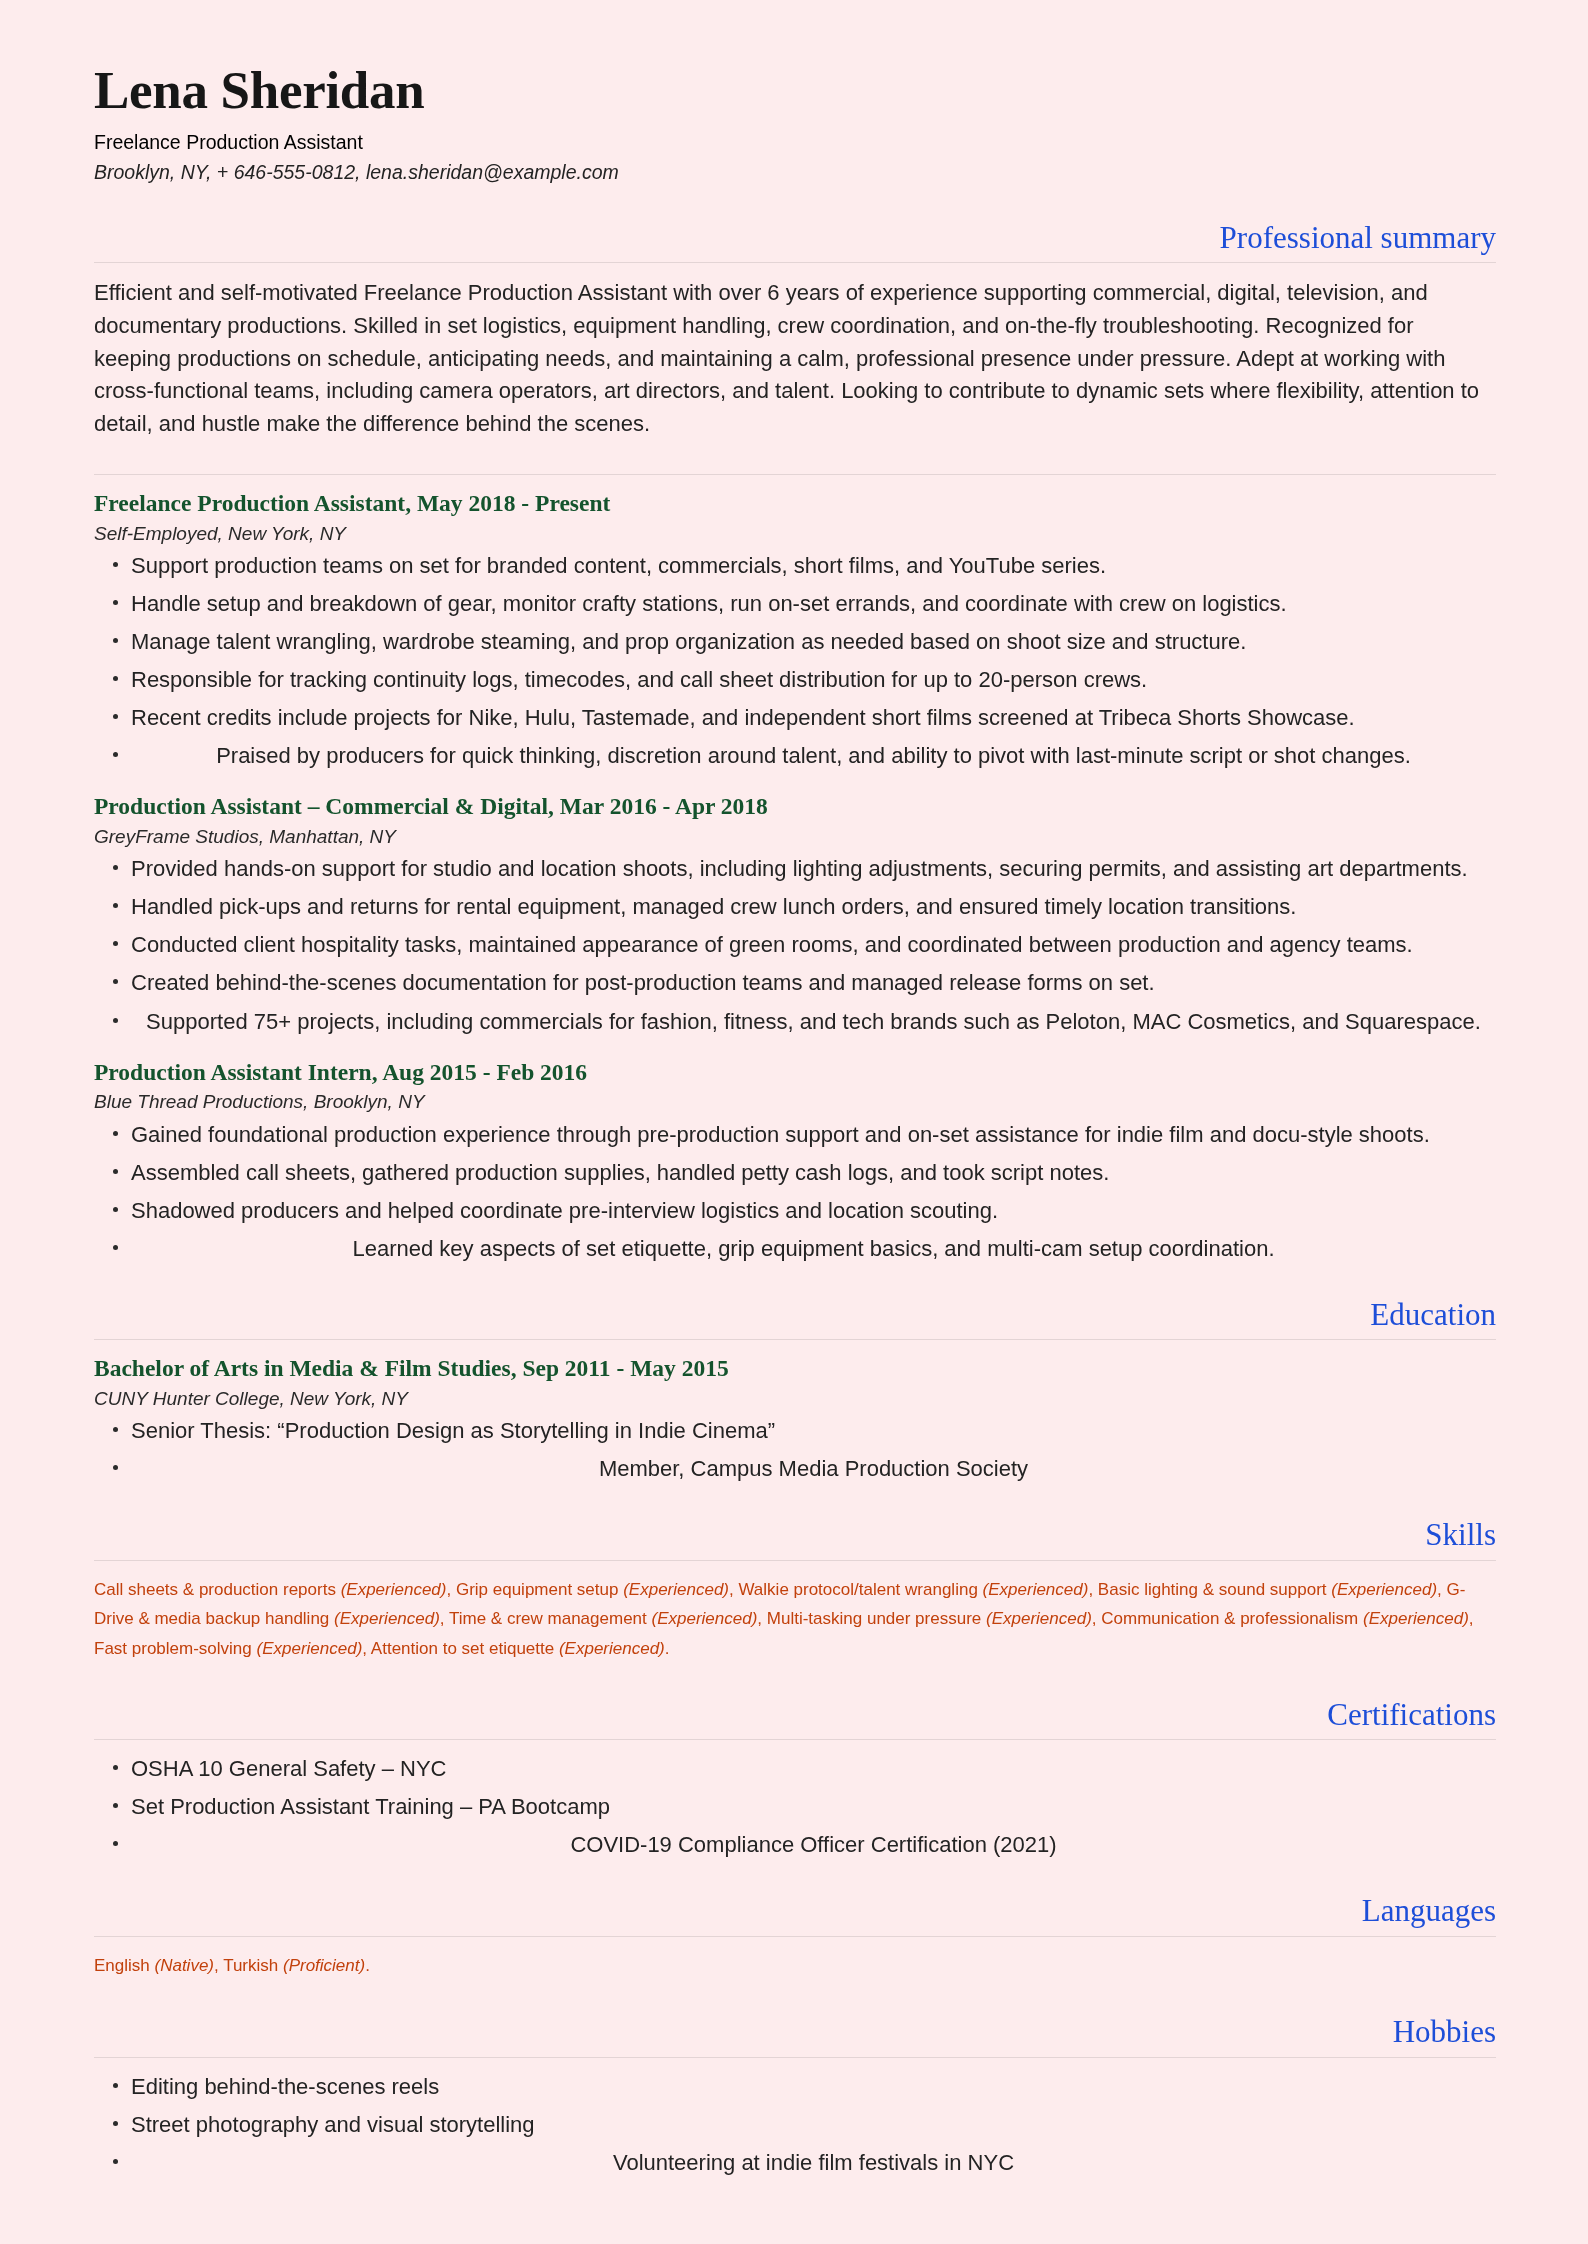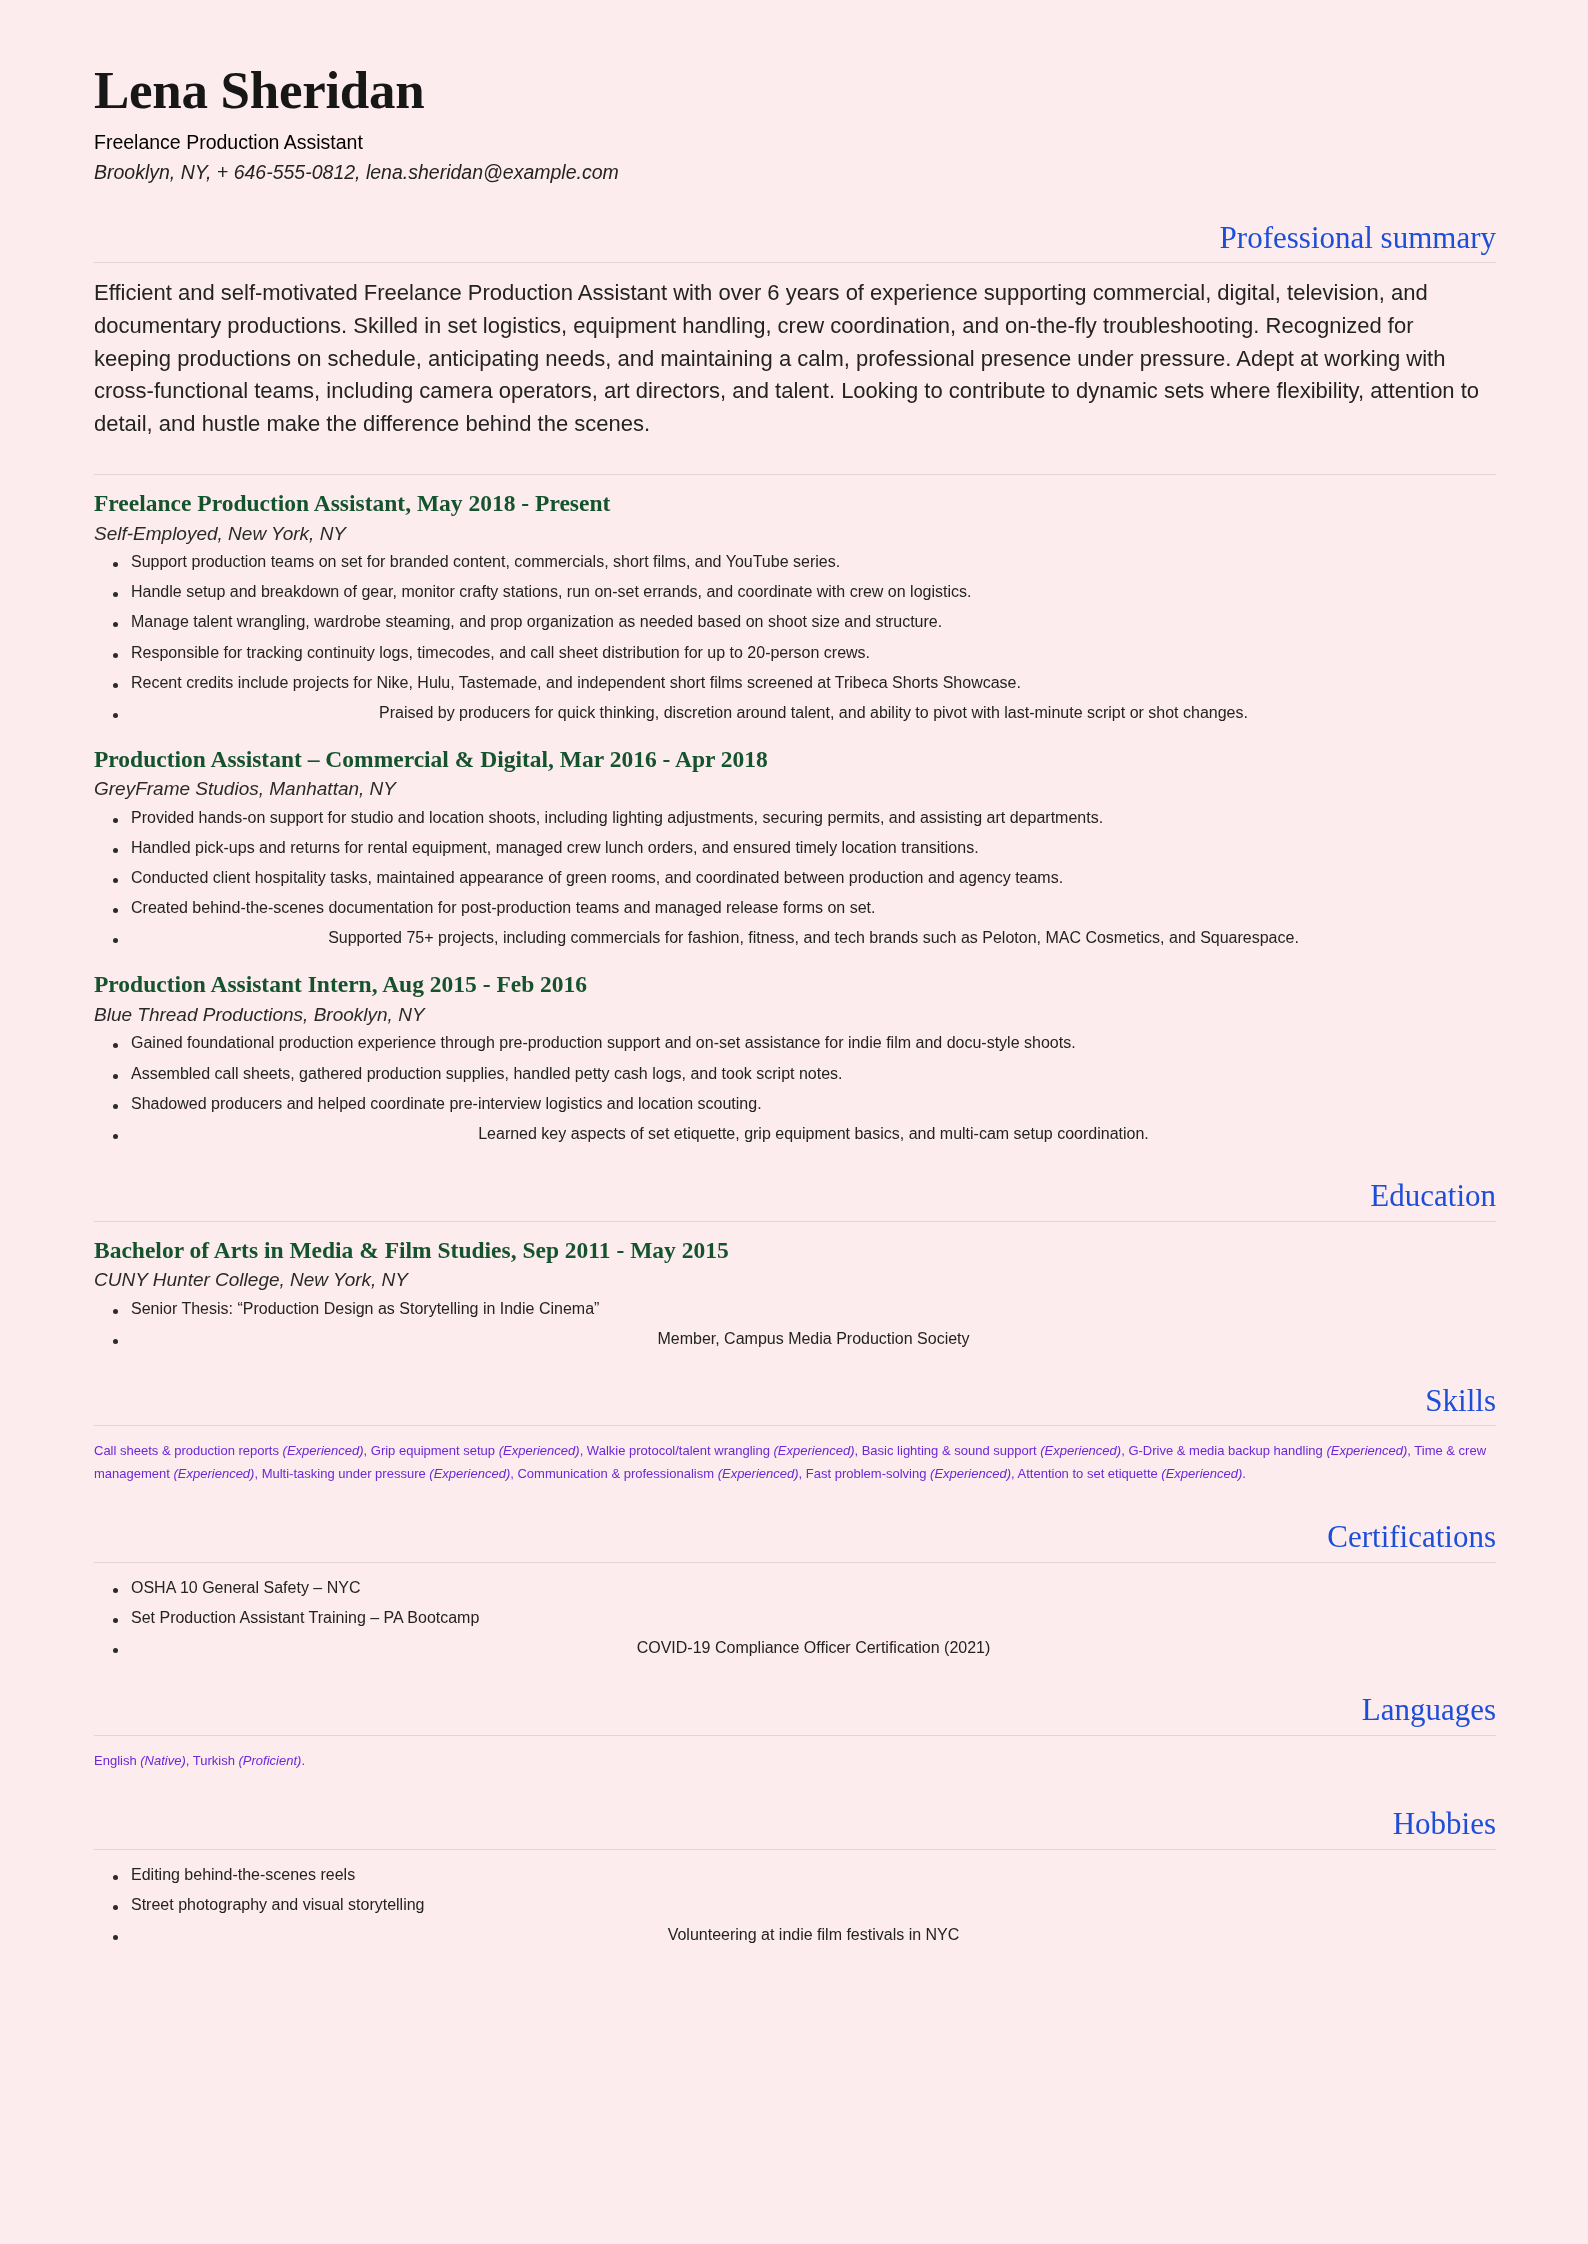--- a/index.html
+++ b/index.html
@@ -93,42 +93,42 @@
   }
 
   ul.bullets {
     list-style: none;
     margin: 0;
     padding: 0;
   }
   ul.bullets li {
     position: relative;
     padding-left: 37px;
-    font-size: 16px;
+    font-size: 22px;
     line-height: 1.32;
     color: #232323;
     margin-bottom: 9px;
   }
   ul.bullets li:last-child { margin-bottom: 0; text-align: center; }
   ul.bullets li::before {
     content: "";
     position: absolute;
     left: 19px;
     top: 11px;
     width: 5px;
     height: 5px;
     border-radius: 50%;
     background: #2b2b2b;
   }
 
   
   .inline-list {
-    font-size: 13px;
+    font-size: 17px;
     line-height: 1.72;
-    color: #6d28d9;
+    color: #c2410c;
     margin: 0;
   }
   .inline-list em {
     font-style: italic;
   }
 </style>
 </head>
 <body>
 
 <div class="page">

